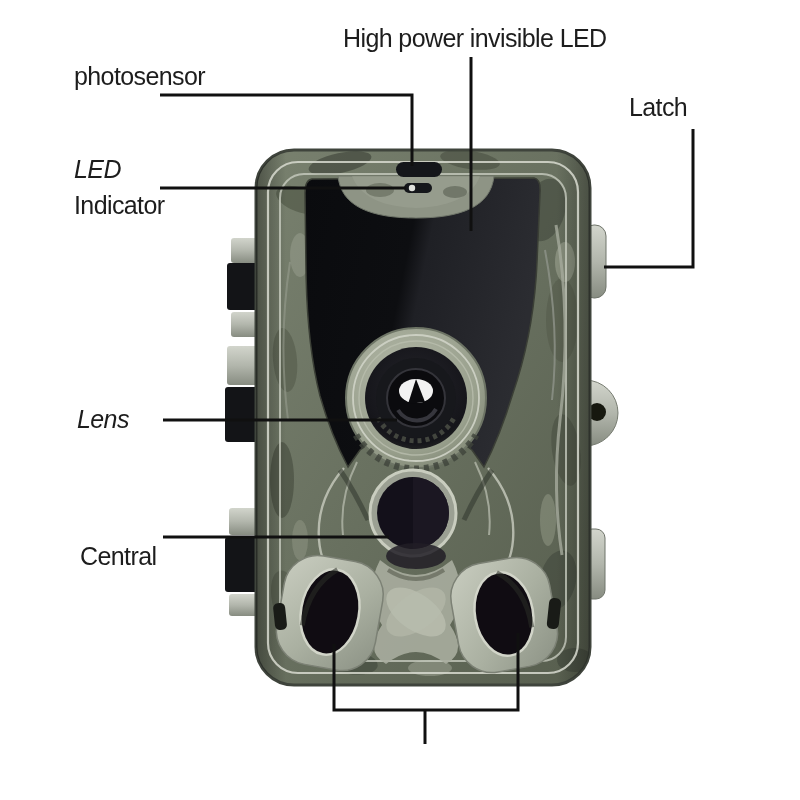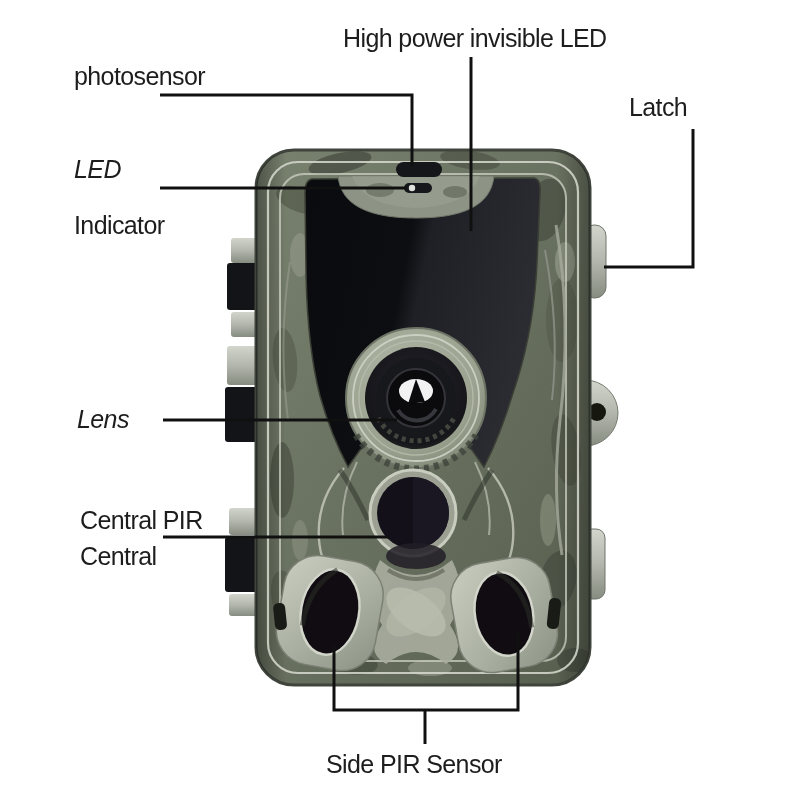--- a/index.html
+++ b/index.html
@@ -197,18 +197,16 @@
       <path d="M163,537 H389"></path>
       <path d="M334,644 V710 H518 V633"></path>
       <path d="M425,710 V744"></path>
     </g>
   </svg>
 
   <div class="label" style="left:343px;top:26px;">High power invisible LED</div>
   <div class="label" style="left:74px;top:64px;">photosensor</div>
   <div class="label" style="left:621px;top:95px;margin-left:8px;">Latch</div>
   <div class="label" style="left:74px;top:157px;font-style:italic;">LED</div>
-  <div class="label" style="left:74px;top:193px;margin-top:20px;">Indicator</div>
+  <div class="label" style="left:74px;top:193px;">Indicator</div>
   <div class="label" style="left:77px;top:407px;font-style:italic;">Lens</div>
-  <div class="label" style="left:80px;top:508px;">Central PIR</div>
   <div class="label" style="left:80px;top:544px;">Central</div>
-  <div class="label" style="left:326px;top:752px;">Side PIR Sensor</div>
 </div>
 
 </body></html>

